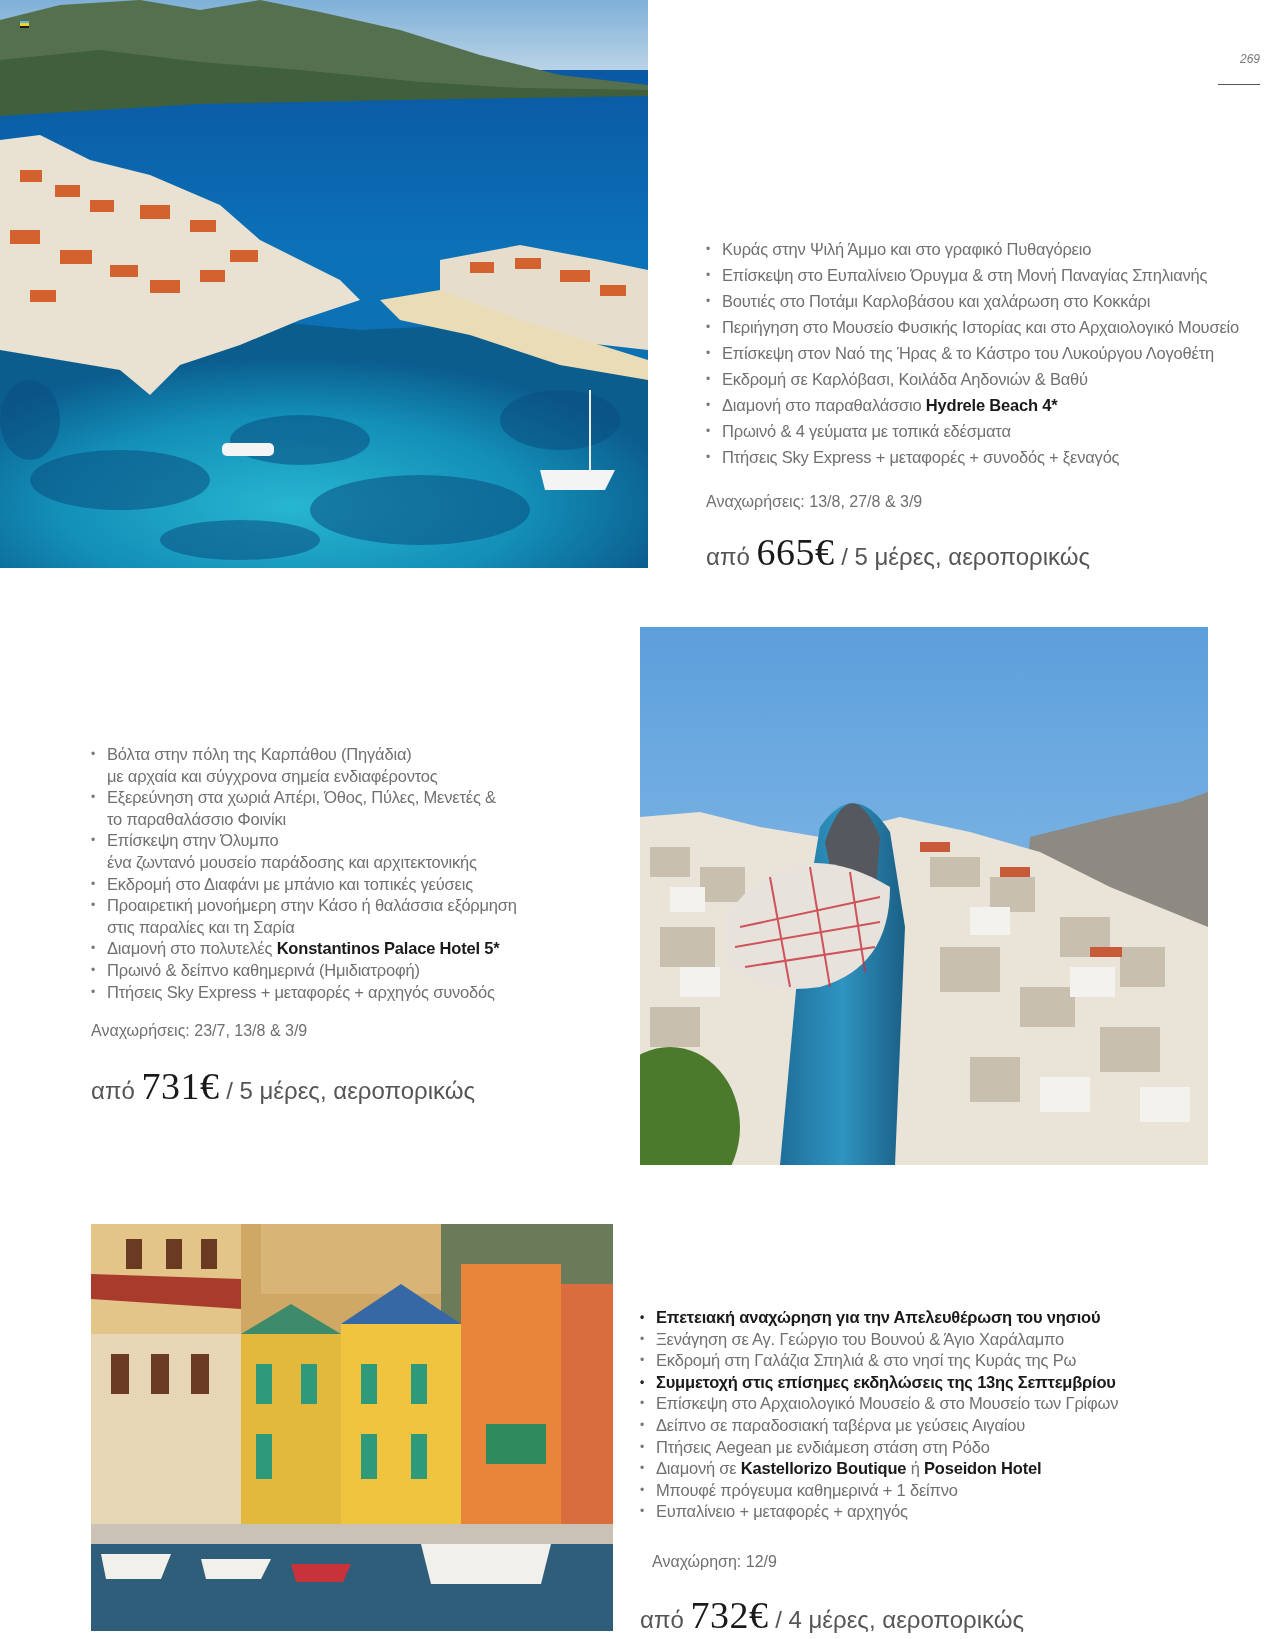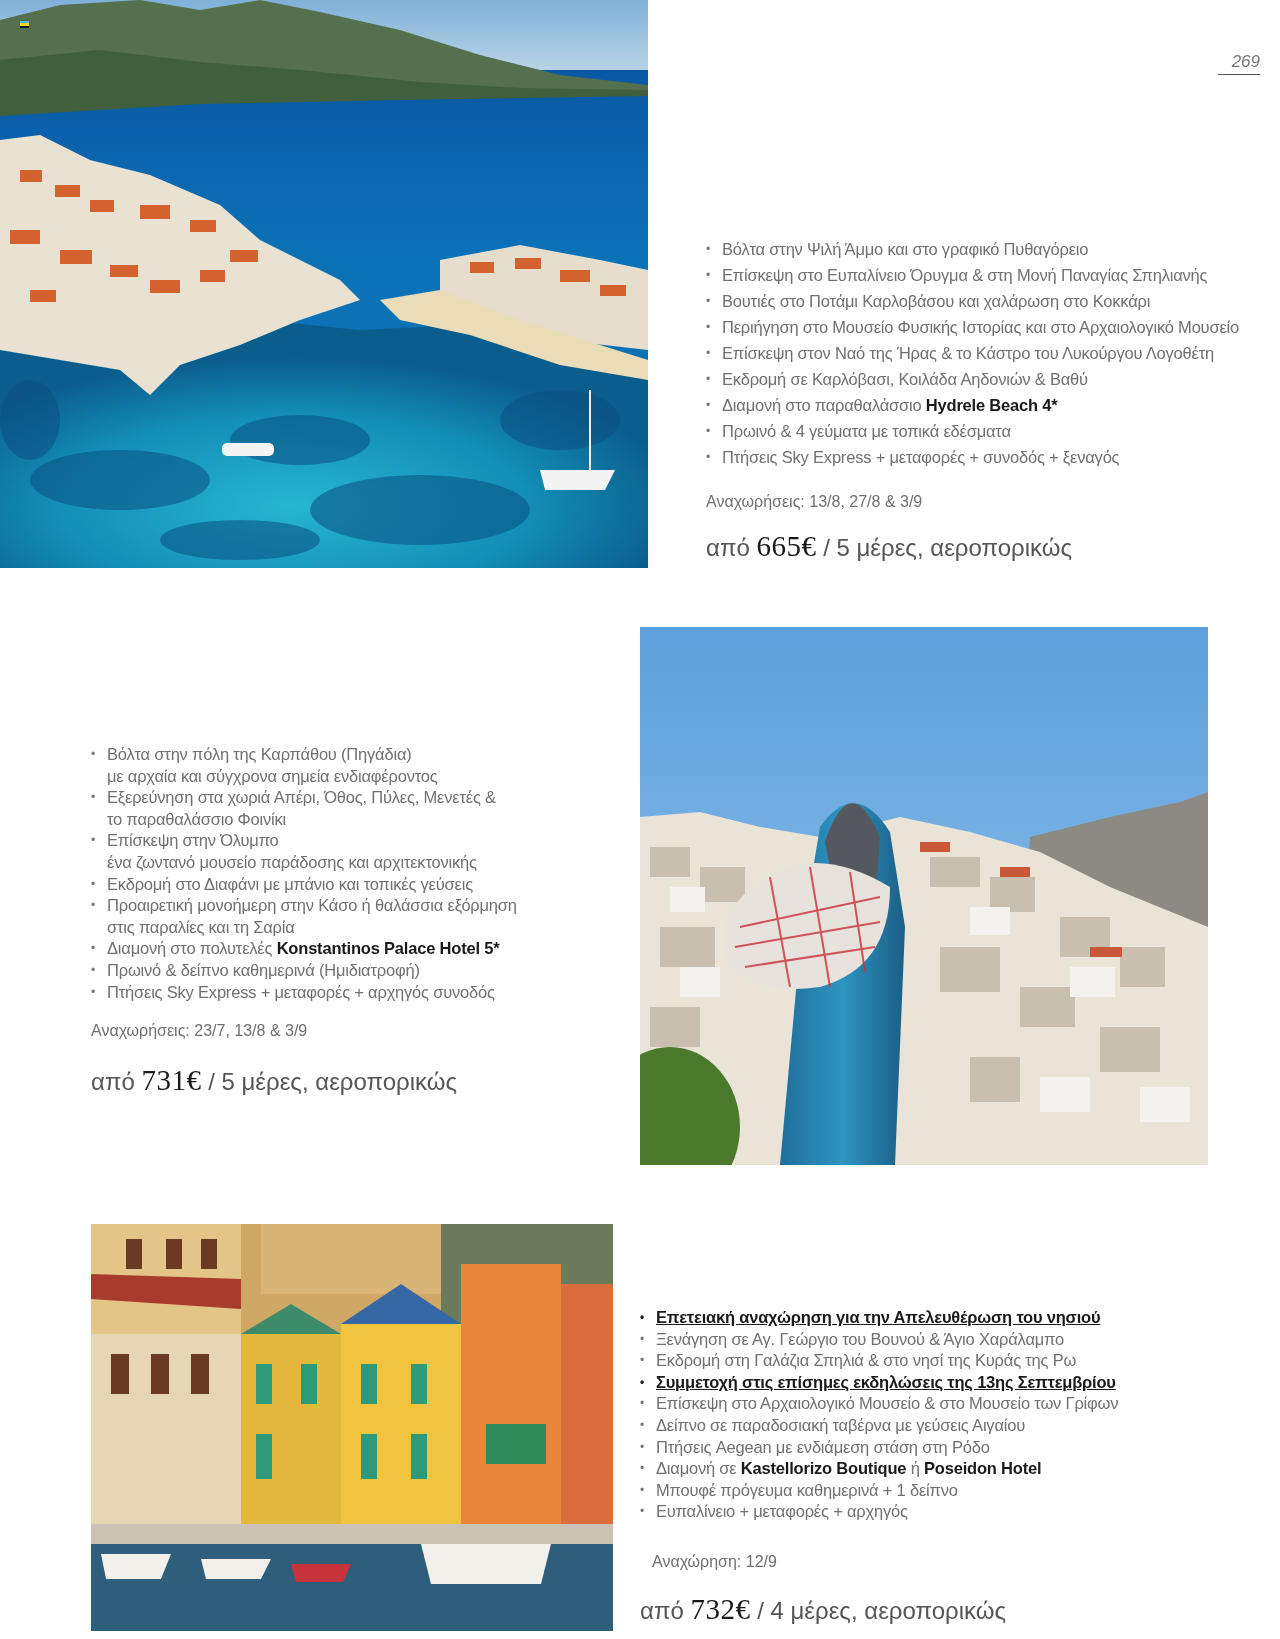--- a/index.html
+++ b/index.html
@@ -1,28 +1,28 @@
 <!DOCTYPE html>
 <html><head>
 <meta charset="utf-8">
 <style>
   html,body{margin:0;padding:0;background:#fff;}
   body{width:1280px;height:1639px;position:relative;overflow:hidden;font-family:"Liberation Sans","DejaVu Sans",sans-serif;color:#6a6a6a;}
   .photo{position:absolute;overflow:hidden;}
-  .page-number{position:absolute;top:52px;right:20px;width:42px;text-align:right;font-size:17px;font-style:italic;color:#777;border-bottom:1.5px solid #555;padding-bottom:2px;}
+  .page-number{position:absolute;top:52px;right:20px;width:42px;text-align:right;font-size:12px;font-style:italic;color:#777;border-bottom:1.5px solid #555;padding-bottom:18px;}
   .bullets{position:absolute;margin:0;padding:0;list-style:none;}
   .bullets li{position:relative;padding-left:16px;font-size:16.5px;line-height:26px;color:#707070;letter-spacing:-0.2px;}
   .bullets li::before{content:"\2022";position:absolute;left:0;top:0;color:#777;font-size:12px;}
   .bullets li b{color:#1a1a1a;font-weight:700;}
-  .bullets li.strong{color:#1a1a1a;font-weight:700;text-decoration:underline;}
+  .bullets li.strong{color:#1a1a1a;font-weight:700;}
   .bullets li.strong::before{color:#222;}
   .tight li{line-height:21.6px;}
   .departures{position:absolute;font-size:16px;color:#707070;}
   .price{position:absolute;font-size:24px;color:#555;white-space:nowrap;}
-  .price .amount{font-family:"Liberation Serif","DejaVu Serif",serif;font-size:29px;color:#1a1a1a;letter-spacing:0.5px;}
+  .price .amount{font-family:"Liberation Serif","DejaVu Serif",serif;font-size:38px;color:#1a1a1a;letter-spacing:0.5px;}
   .flag{position:absolute;left:20px;top:21px;width:9px;height:7px;}
   .flag i{display:block;height:2.3px;}
 </style>
 </head>
 <body>
 
 <div class="photo" style="left:0;top:0;width:648px;height:568px;">
   <svg width="648" height="568" viewBox="0 0 648 568" preserveAspectRatio="none">
     <defs>
       <linearGradient id="sky1" x1="0" y1="0" x2="0" y2="1">
@@ -83,21 +83,21 @@
   <div class="flag">
       <i style="background:#5ab4ee"></i>
       <i style="background:#f7d31b"></i>
       <i style="background:#1b1b1b"></i>
     </div>
 </div>
 
 <div class="page-number">269</div>
 
 <ul class="bullets" style="left:706px;top:236px;width:560px;">
-  <li><span>Βόλτα στην Ψιλή Άμμο και στο γραφικό Πυθαγόρειο</span></li>
+  <li><span>Κυράς στην Ψιλή Άμμο και στο γραφικό Πυθαγόρειο</span></li>
   <li><span>Επίσκεψη στο Ευπαλίνειο Όρυγμα &amp; στη Μονή Παναγίας Σπηλιανής</span></li>
   <li><span>Βουτιές στο Ποτάμι Καρλοβάσου και χαλάρωση στο Κοκκάρι</span></li>
   <li><span>Περιήγηση στο Μουσείο Φυσικής Ιστορίας και στο Αρχαιολογικό Μουσείο</span></li>
   <li><span>Επίσκεψη στον Ναό της Ήρας &amp; το Κάστρο του Λυκούργου Λογοθέτη</span></li>
   <li><span>Εκδρομή σε Καρλόβασι, Κοιλάδα Αηδονιών &amp; Βαθύ</span></li>
   <li><span>Διαμονή στο παραθαλάσσιο </span><b>Hydrele Beach 4*</b></li>
   <li><span>Πρωινό &amp; 4 γεύματα με τοπικά εδέσματα</span></li>
   <li><span>Πτήσεις Sky Express + μεταφορές + συνοδός + ξεναγός</span></li>
 </ul>
 <div class="departures" style="left:706px;top:493px;">Αναχωρήσεις: 13/8, 27/8 &amp; 3/9</div>

